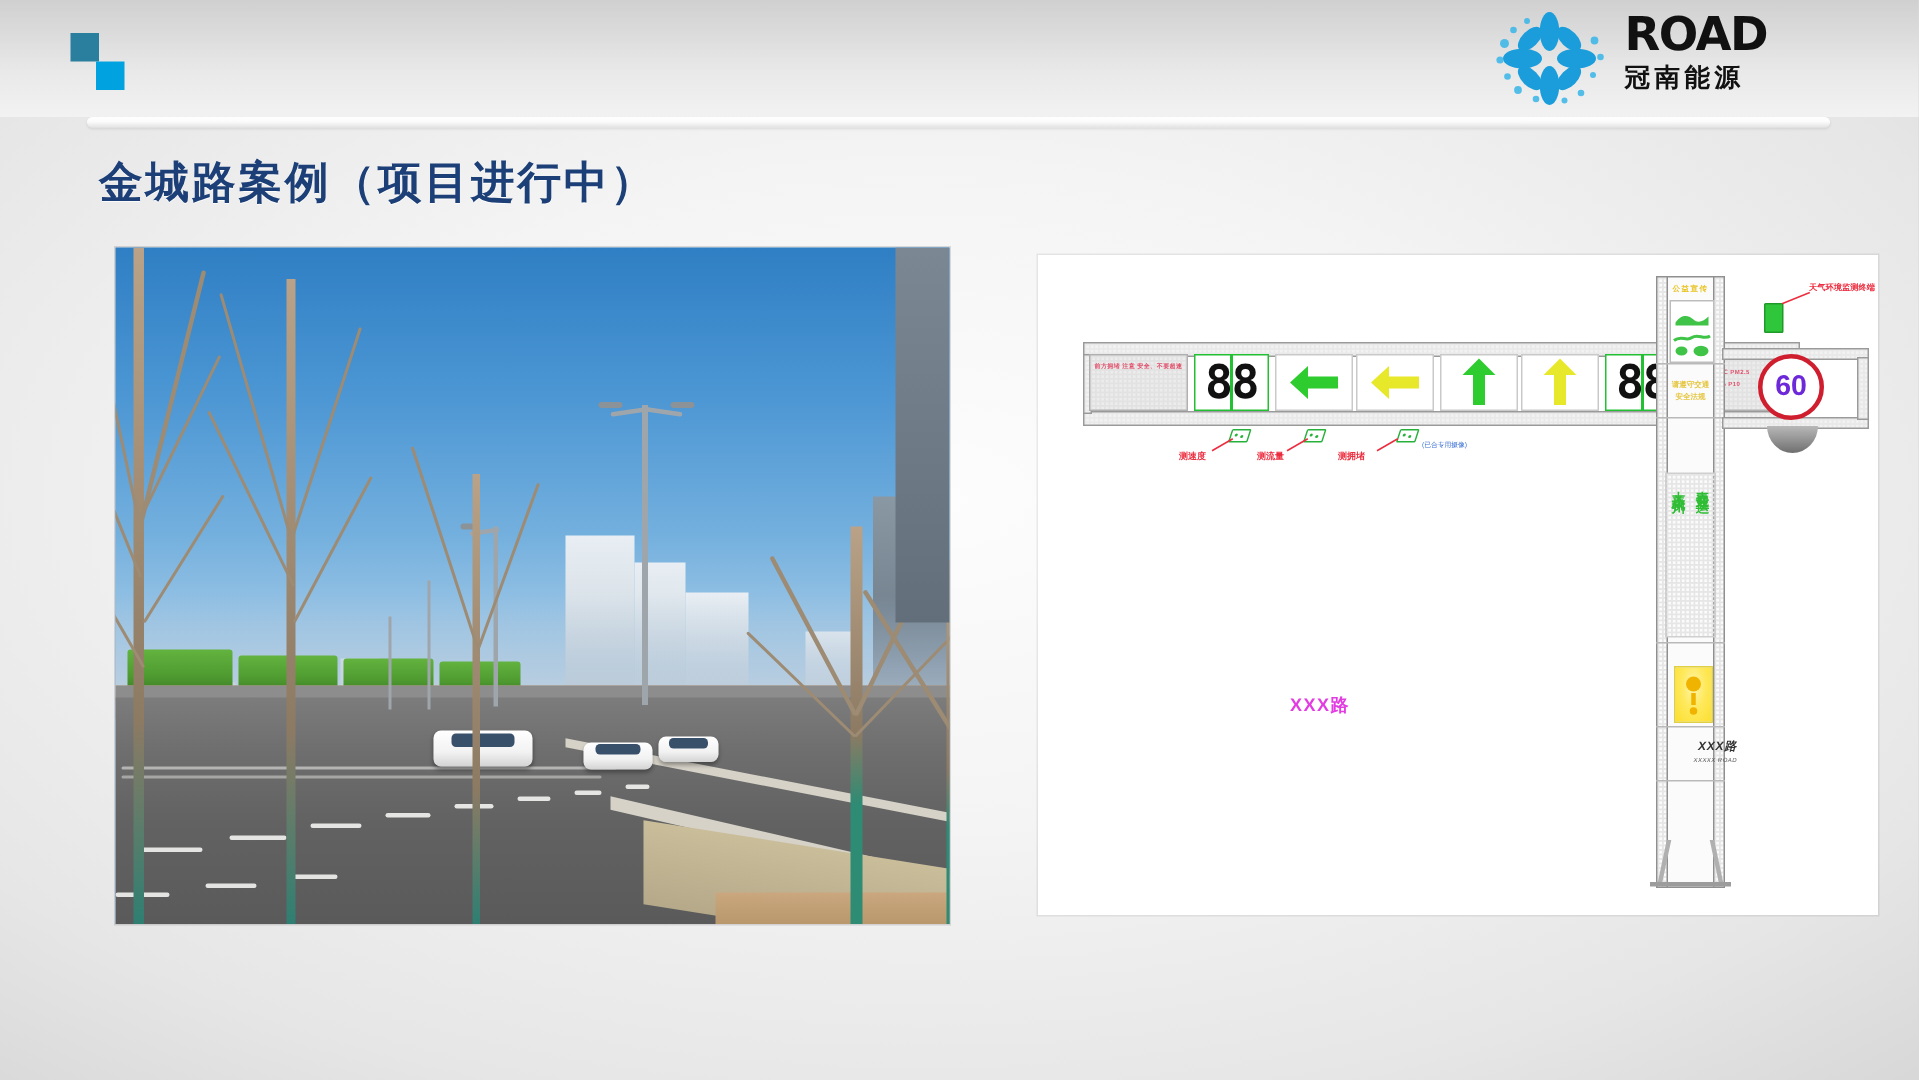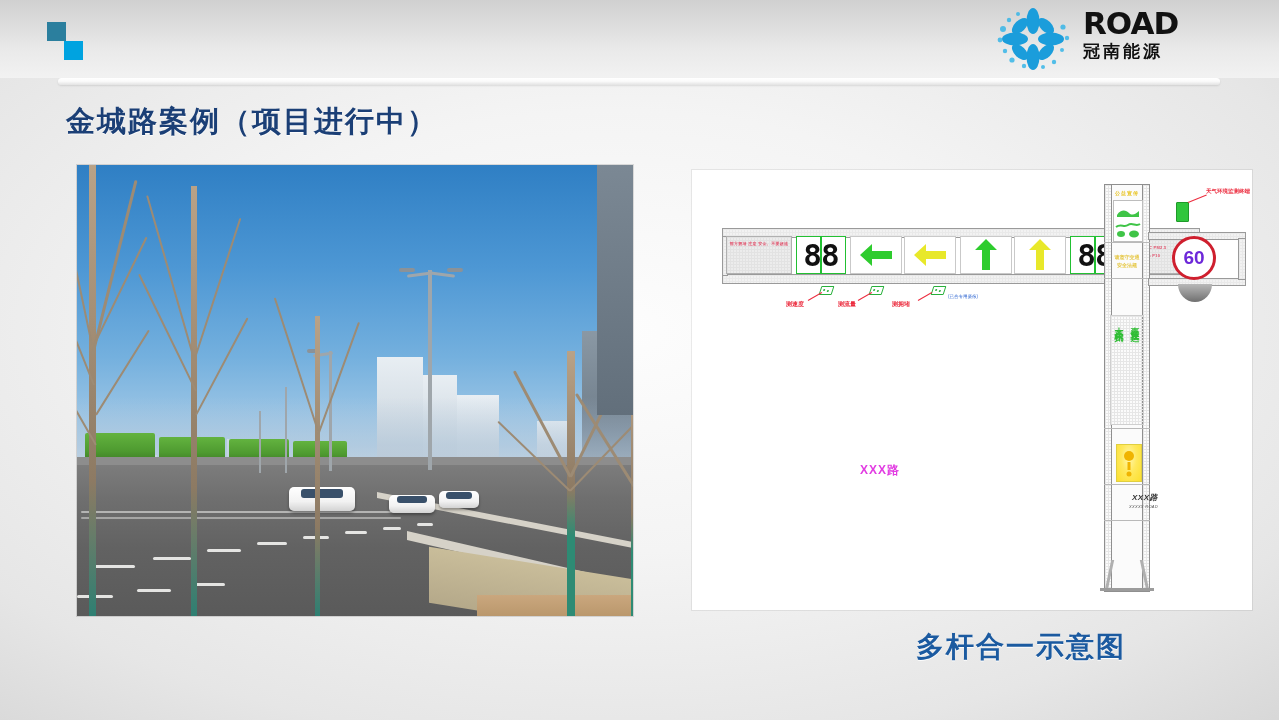--- a/index.html
+++ b/index.html
@@ -421,15 +421,14 @@
 
       <div style="position:absolute;left:408px;top:390px;width:54px;height:30px;">
         <div style="position:absolute;left:8px;top:0;width:3px;height:30px;background:#b0b0b0;transform:skewX(-12deg);"></div>
         <div style="position:absolute;left:43px;top:0;width:3px;height:30px;background:#b0b0b0;transform:skewX(12deg);"></div>
         <div style="position:absolute;left:0;top:28px;width:54px;height:3px;background:#9c9c9c;"></div>
       </div>
 
     </div>
   </div>
 
-  <div id="caption">多杆合一示意图</div>
 
 </div>
 
 </body></html>

